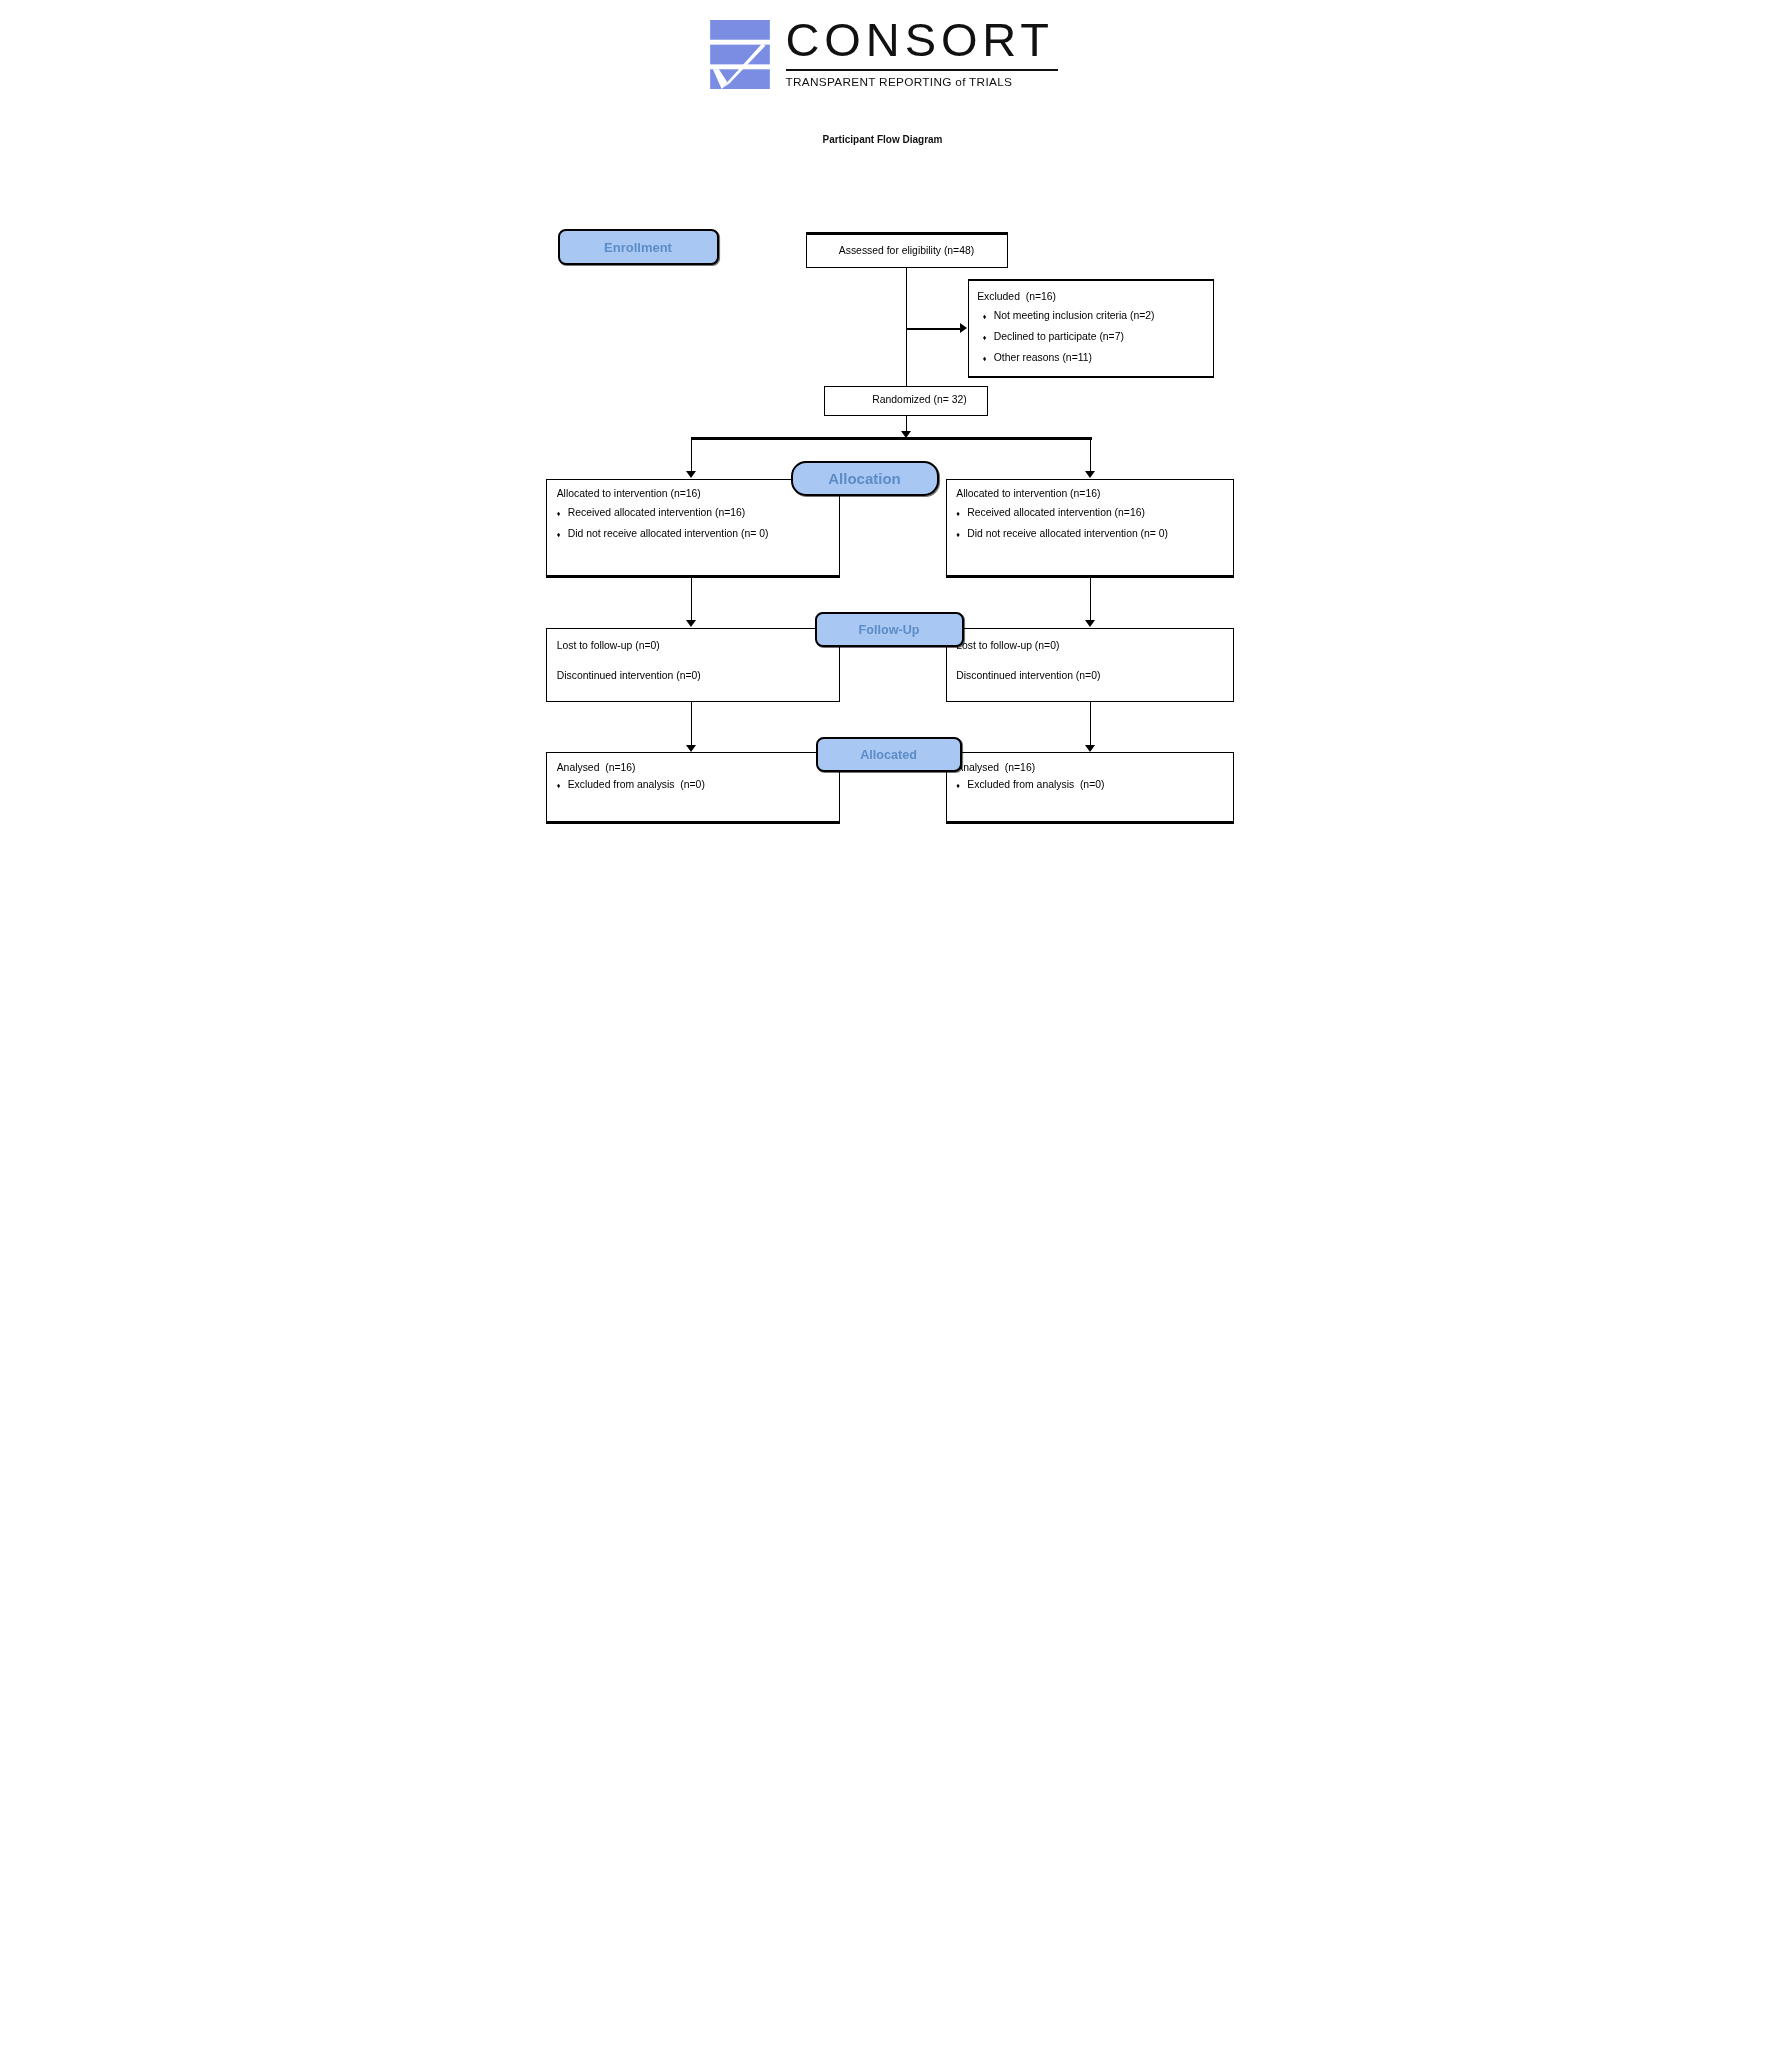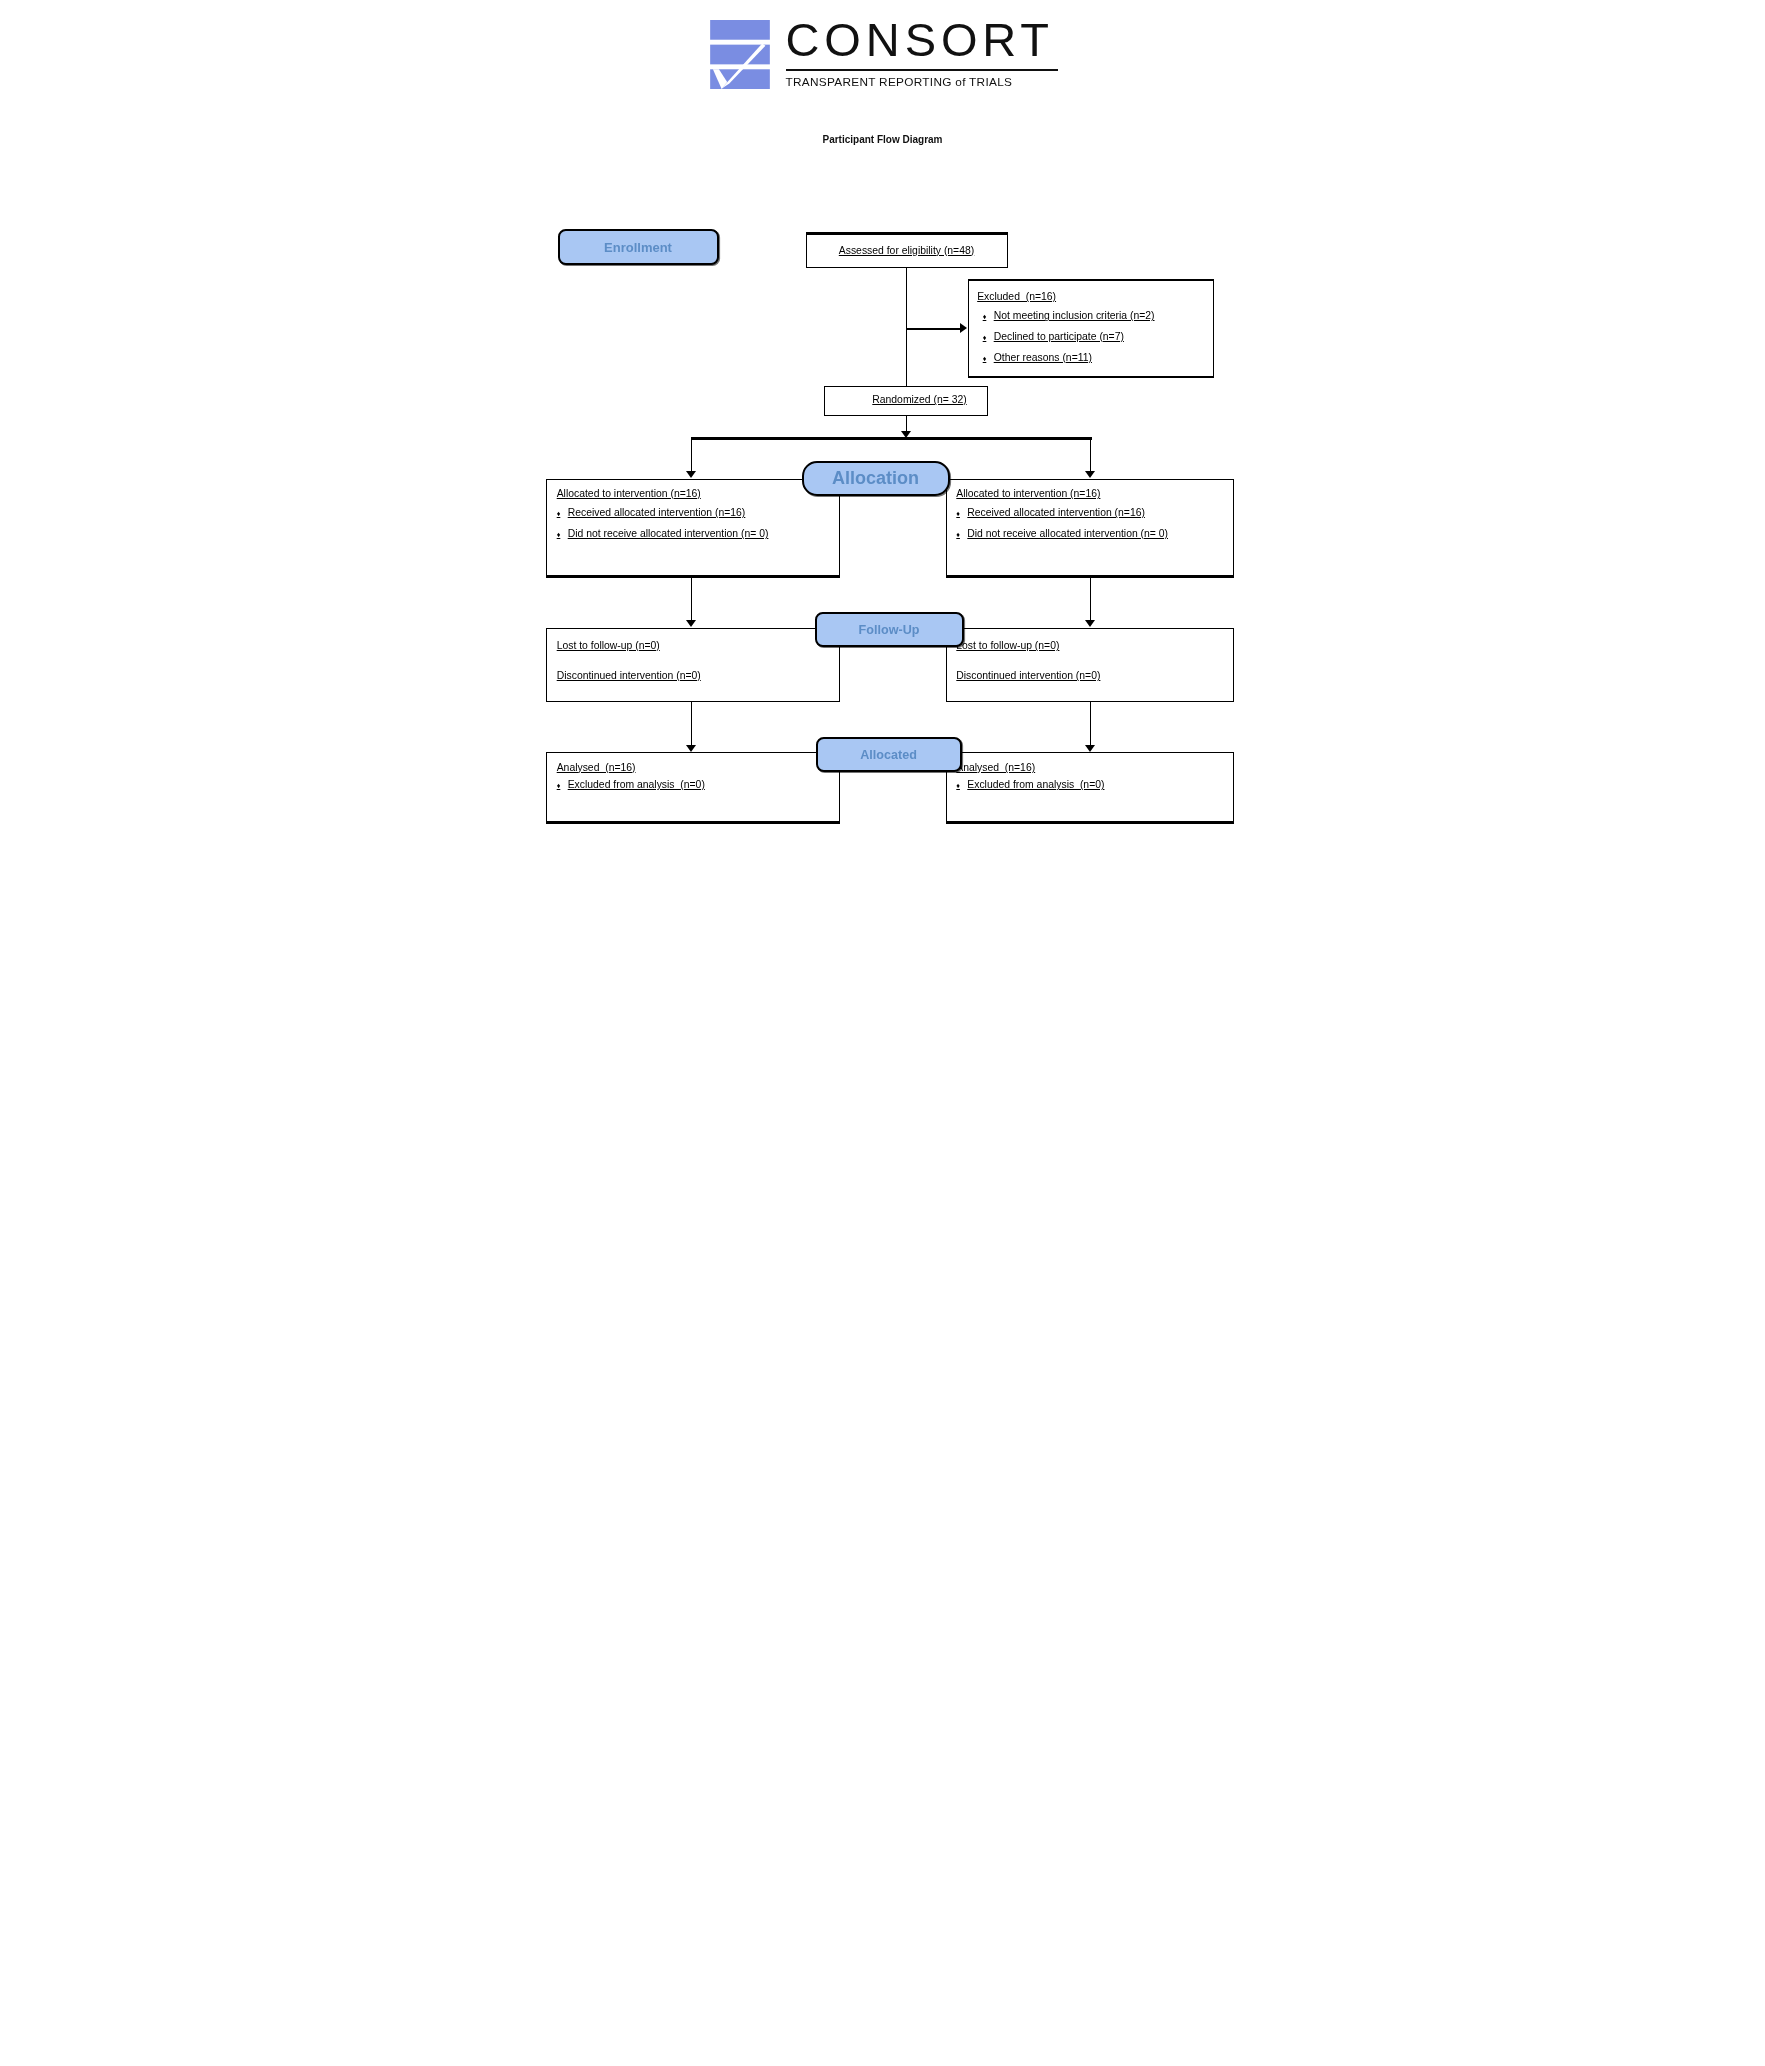--- a/index.html
+++ b/index.html
@@ -30,27 +30,27 @@
     font-size:10px;font-weight:bold;color:#111;
   }
   
   .stage{
     position:absolute;z-index:5;border:2.2px solid var(--line);border-radius:7.7px;
     background:var(--stage_fill);color:var(--stage_text);
     font-weight:bold;display:flex;align-items:center;justify-content:center;
     box-shadow:1.1px 1.1px 0 rgba(0,0,0,0.55);
   }
   .stage.enrollment{left:28px;top:229px;width:157px;height:32px;font-size:13px;}
-  .stage.allocation{left:272px;top:461px;width:144px;height:31px;font-size:18px;border-radius:15px;}
+  .stage.allocation{left:261px;top:461px;width:144px;height:31px;font-size:15px;border-radius:15px;}
   .stage.followup{left:285px;top:612px;width:145px;height:31px;font-size:12.6px;}
   .stage.analysis{left:286px;top:737px;width:142px;height:31px;font-size:12.6px;}
   
   .bx{
     position:absolute;z-index:2;background:#fff;border:1.6px solid var(--line);
-    font-size:10.4px;line-height:14.8px;box-sizing:border-box;text-decoration:underline;
+    font-size:10.4px;line-height:14.8px;box-sizing:border-box;
   }
   .bx .hd{display:block;white-space:pre-wrap;margin-bottom:4.4px;}
   .bx .row{display:flex;align-items:baseline;margin-bottom:4.9px;white-space:pre-wrap;}
   .bx .dm{flex:0 0 11px;font-size:7.1px;line-height:14.8px;}
   .bx.center{display:flex;align-items:center;justify-content:center;text-align:center;}
   .bx.assessed{left:276px;top:232px;width:202px;height:36px;border-top-width:3.3px;}
   .bx.excluded{left:438px;top:279px;width:246px;height:99px;border-top-width:2.7px;border-bottom-width:2.7px;padding:9.3px 5.5px 0 8.7px;}
   .bx.excluded .row{padding-left:5.5px;}
   .bx.randomized{left:294px;top:386px;width:164px;height:29.5px;padding-left:28px;}
   .bx.alloc-l{left:16.4px;top:479px;width:294px;height:99px;border-bottom-width:3.3px;padding:7.1px 5.5px 0 9.8px;}

